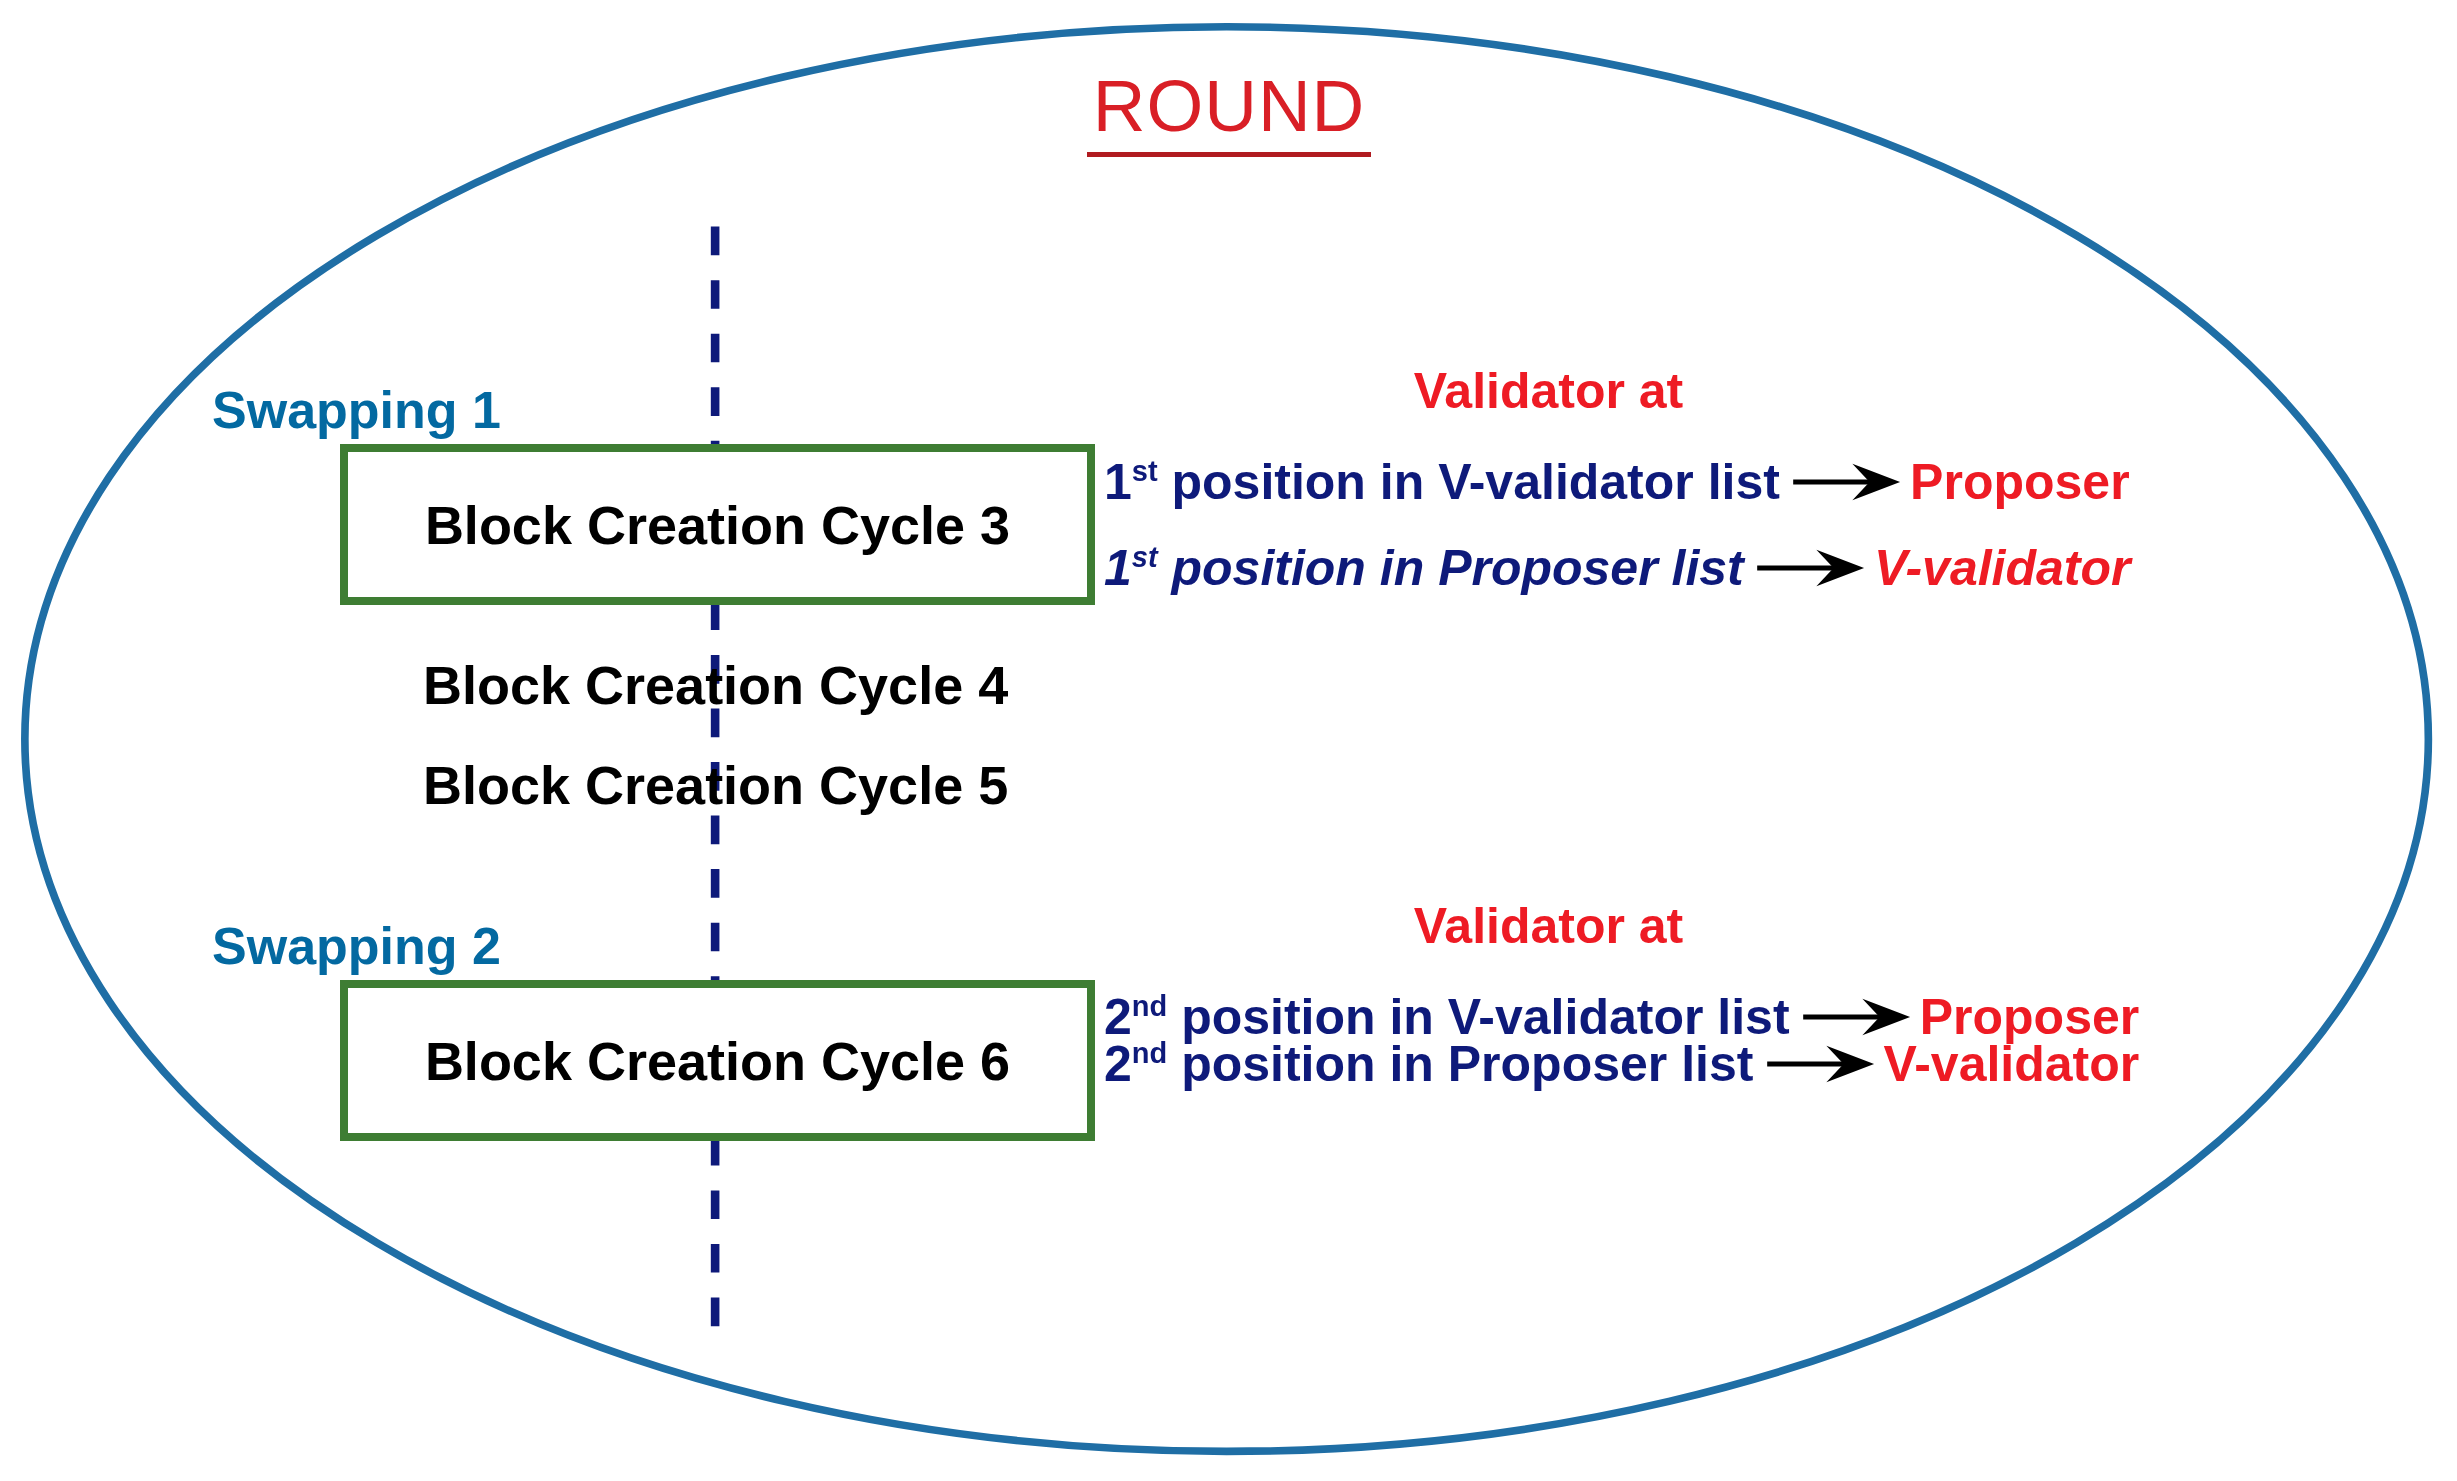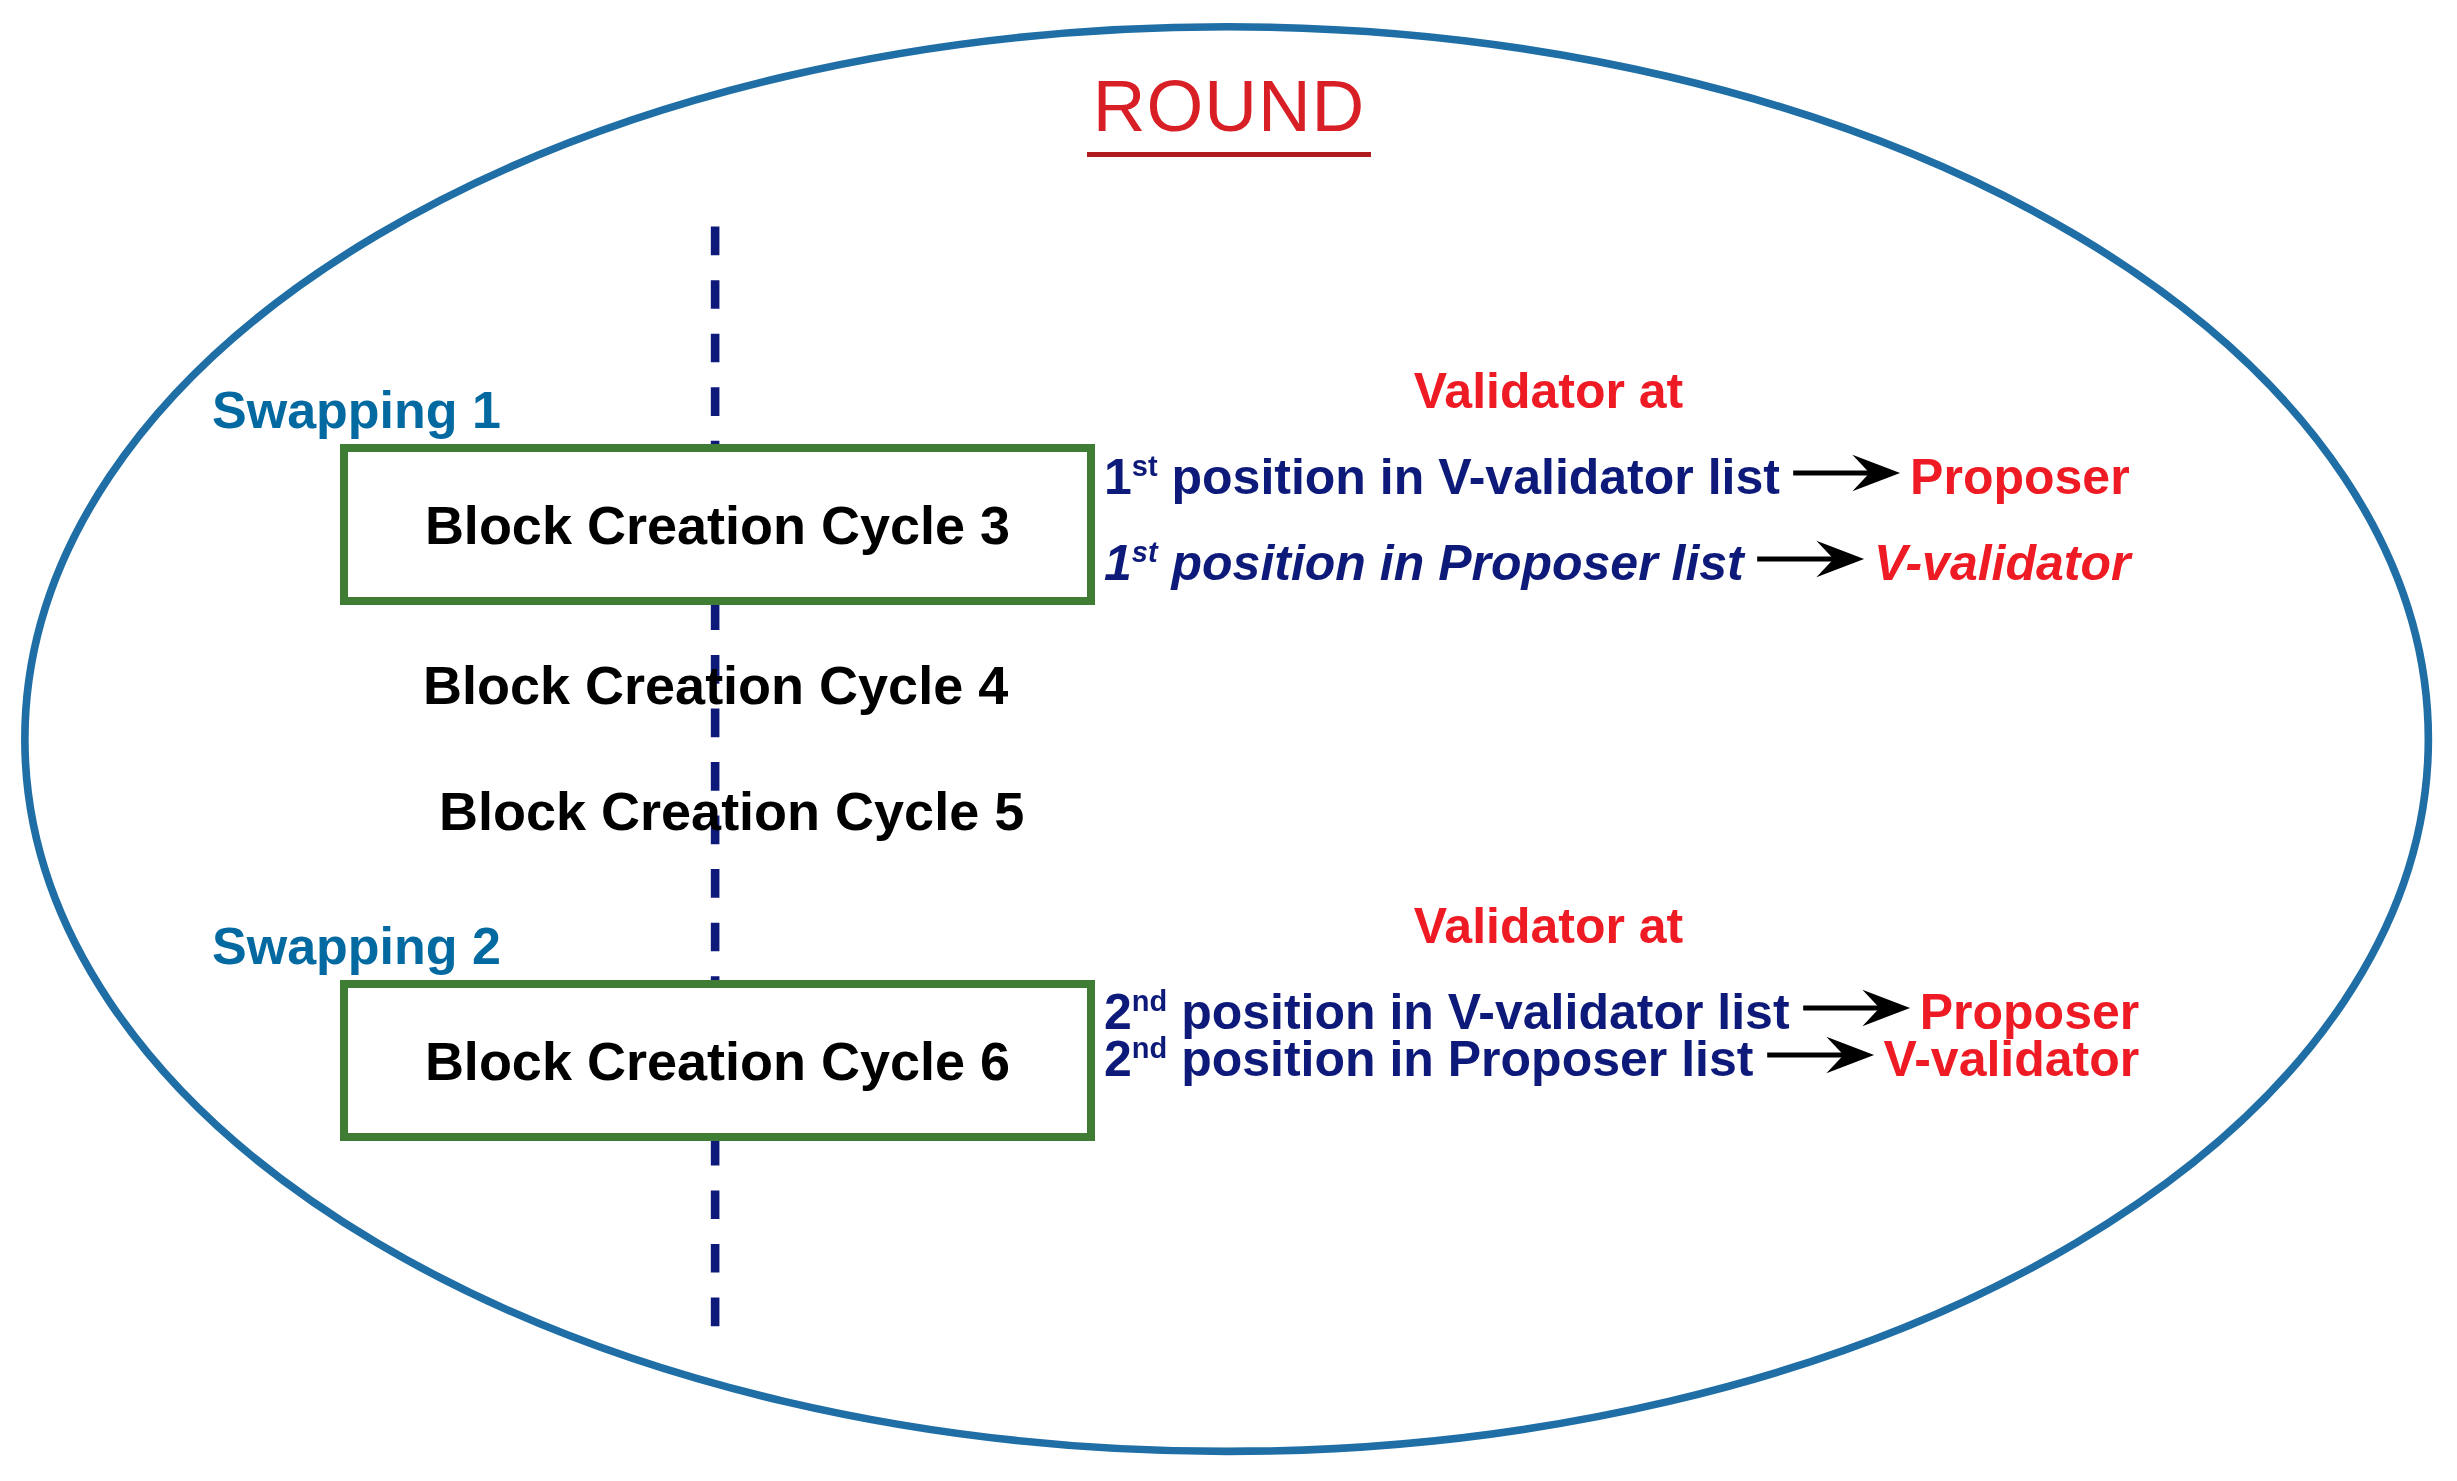--- a/index.html
+++ b/index.html
@@ -81,37 +81,37 @@
   
   .cycle-plain {
     font-size: 54px;
     font-weight: bold;
     color: #000000;
     white-space: nowrap;
     line-height: 1;
     left: 423px;
   }
   #cycle-plain-4 { top: 658px; }
-  #cycle-plain-5 { top: 784px; margin-left: 16px; }
+  #cycle-plain-5 { top: 758px; }
 
   
   .validator-heading {
     font-size: 50px;
     font-weight: bold;
     color: #ee1b24;
     white-space: nowrap;
     line-height: 1;
     text-align: center;
   }
   #validator-heading-1 { left: 1104px; top: 366px; width: 889px; }
   #validator-heading-2 { left: 1104px; top: 901px; width: 889px; }
 
   .rule-row {
     display: flex;
-    align-items: flex-start;
+    align-items: center;
     white-space: nowrap;
     line-height: 1;
     height: 59px;
   }
   #rule-row-1a { left: 1104px; top: 452px; }
   #rule-row-1b { left: 1104px; top: 538px; font-style: italic; }
   #rule-row-2a { left: 1104px; top: 987px; }
   #rule-row-2b { left: 1104px; top: 1034px; }
 
   .rule-source {

